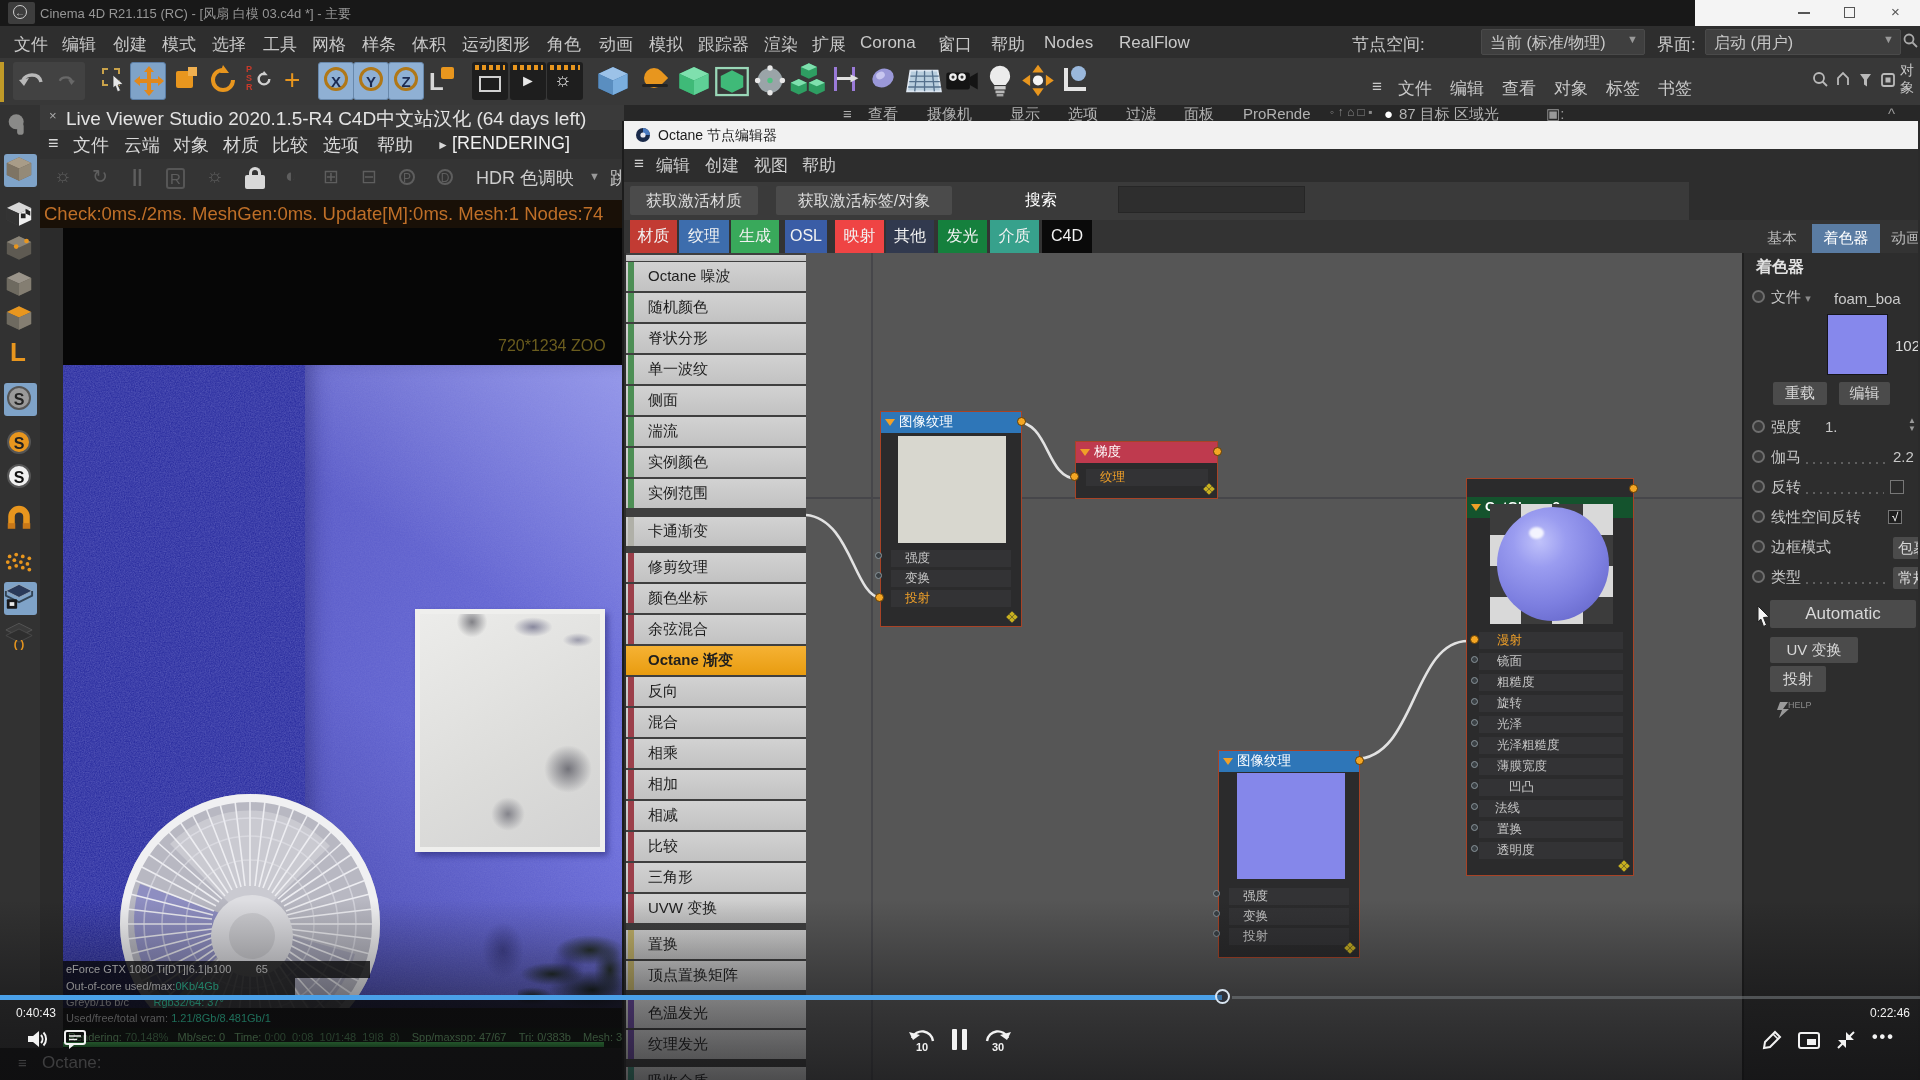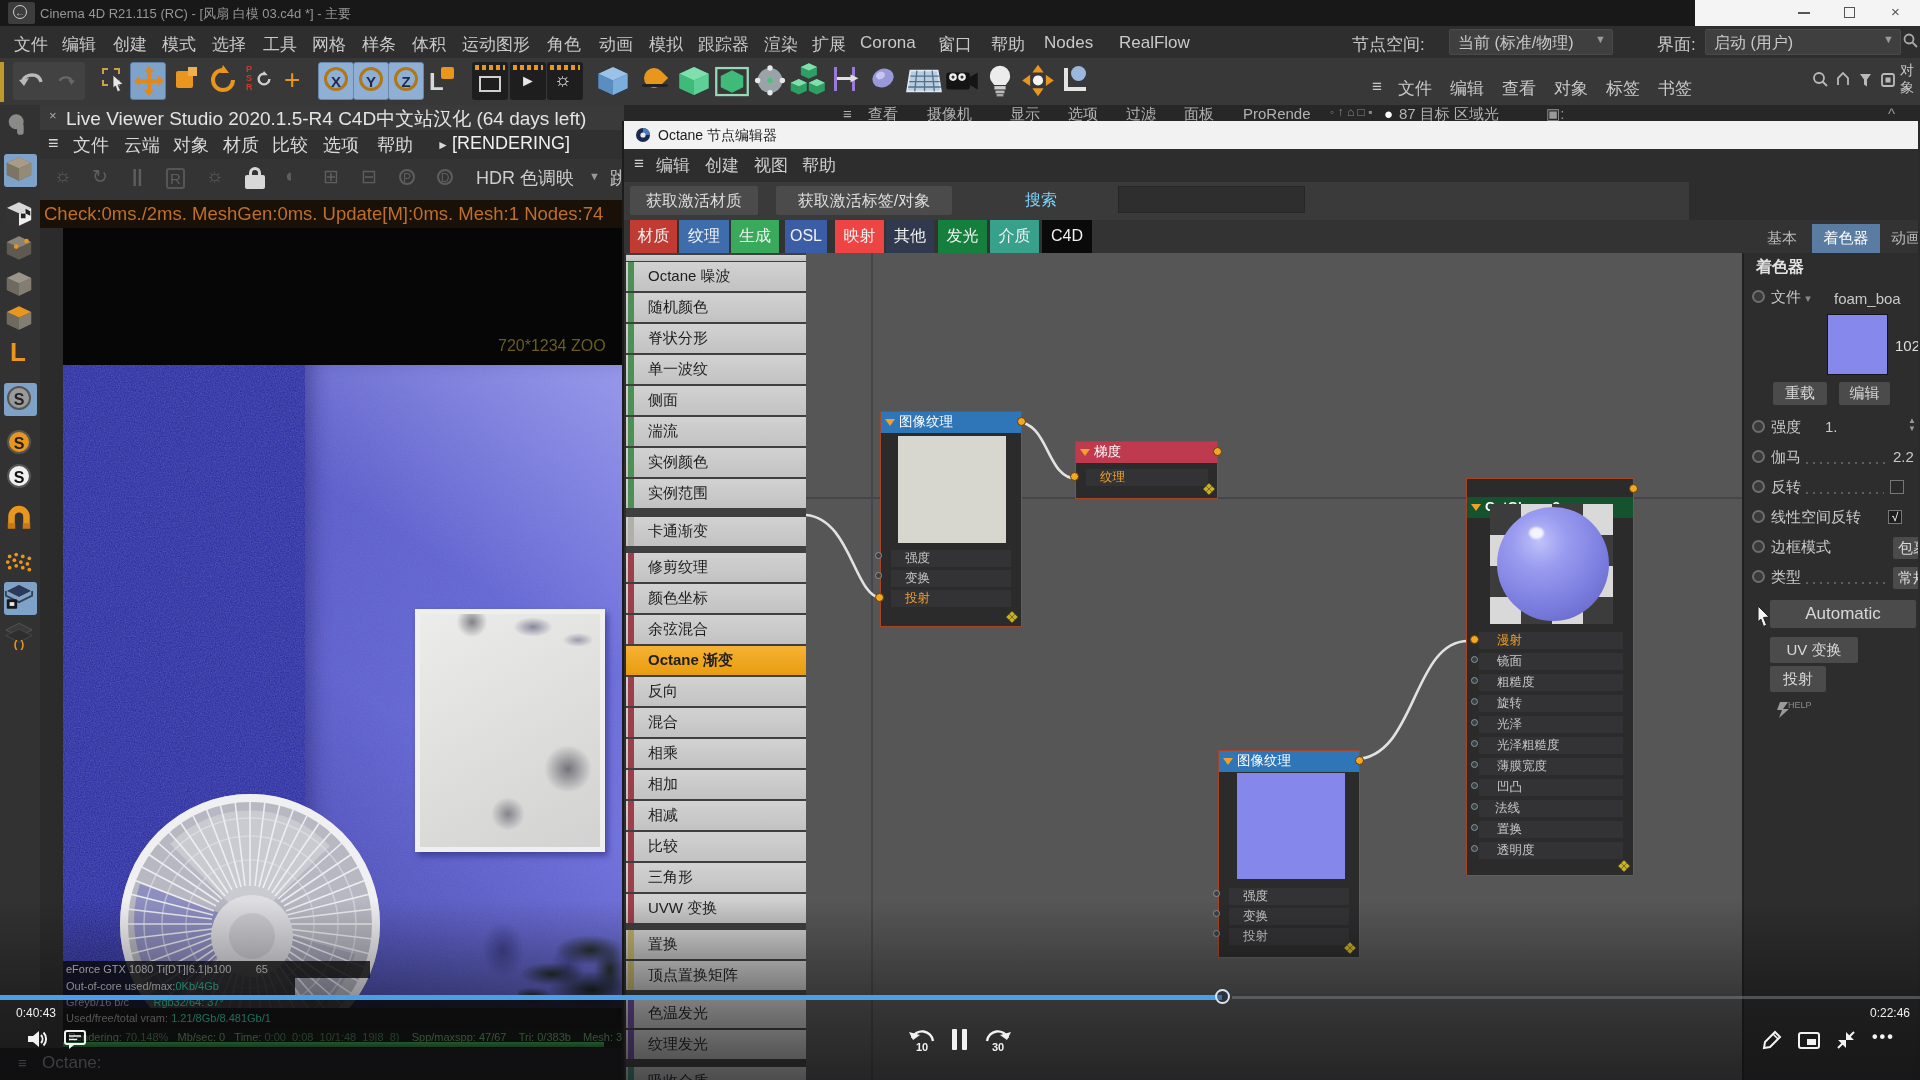--- a/index.html
+++ b/index.html
@@ -110,21 +110,21 @@
     <span class="m" style="left:649px">模拟</span>
     <span class="m" style="left:698px">跟踪器</span>
     <span class="m" style="left:764px">渲染</span>
     <span class="m" style="left:812px">扩展</span>
     <span class="m" style="left:860px">Corona</span>
     <span class="m" style="left:938px">窗口</span>
     <span class="m" style="left:991px">帮助</span>
     <span class="m" style="left:1044px">Nodes</span>
     <span class="m" style="left:1119px">RealFlow</span>
     <span class="m" style="left:1352px">节点空间:</span>
-    <div class="dd" style="left:1449px;top:3px;width:164px;height:26px">
+    <div class="dd" style="left:1481px;top:3px;width:164px;height:26px">
         <span style="position:absolute;left:8px;top:3px">当前 (标准/物理)</span>
         <span style="position:absolute;right:6px;top:3px;font-size:11px;color:#999">▼</span>
       </div>
     <span class="m" style="left:1657px">界面:</span>
     <div class="dd" style="left:1705px;top:3px;width:196px;height:26px">
         <span style="position:absolute;left:8px;top:3px">启动 (用户)</span>
         <span style="position:absolute;right:6px;top:3px;font-size:11px;color:#999">▼</span>
       </div>
     <svg class="abs" style="left:1903px;top:7px" width="15" height="15" viewBox="0 0 15 15" fill="none" stroke="#aaa" stroke-width="1.8">
         <circle cx="6" cy="6" r="4.5"></circle>
@@ -517,21 +517,21 @@
     <div class="abs" id="nemenu">
       <span class="nem" style="left:10px">≡</span>
       <span class="nem" style="left:32px">编辑</span>
       <span class="nem" style="left:81px">创建</span>
       <span class="nem" style="left:130px">视图</span>
       <span class="nem" style="left:178px">帮助</span>
     </div>
     <div class="abs" id="nebtns">
       <div class="nebtn" style="left:6px;width:128px">获取激活材质</div>
       <div class="nebtn" style="left:152px;width:176px">获取激活标签/对象</div>
-      <span style="position:absolute;left:401px;top:8px;color:#7dd3fc;font-size:16px">搜索</span>
+      <span style="position:absolute;left:401px;top:8px;color:#ffffff;font-size:16px">搜索</span>
       <div style="position:absolute;left:494px;top:4px;width:187px;height:27px;background:#2e2e2e;border:1px solid #262626"></div>
     </div>
     <div class="abs" id="netabs">
       <div class="ntab" style="left:6px;width:47px;background:#c23b33">材质</div>
       <div class="ntab" style="left:55px;width:50px;background:#3d6dad">纹理</div>
       <div class="ntab" style="left:107px;width:48px;background:#39a95b">生成</div>
       <div class="ntab" style="left:161px;width:42px;background:#3a5da6">OSL</div>
       <div class="ntab" style="left:211px;width:49px;background:#ef4444">映射</div>
       <div class="ntab" style="left:262px;width:48px;background:#31394e">其他</div>
       <div class="ntab" style="left:314px;width:49px;background:#15803d">发光</div>
@@ -726,21 +726,21 @@
           <div class="prow" style="left:12px;top:195px;width:144px"><span style="margin-left:18px">粗糙度</span></div>
           <div class="gdot" style="left:4px;top:198px"></div>
           <div class="prow" style="left:12px;top:216px;width:144px"><span style="margin-left:18px">旋转</span></div>
           <div class="gdot" style="left:4px;top:219px"></div>
           <div class="prow" style="left:12px;top:237px;width:144px"><span style="margin-left:18px">光泽</span></div>
           <div class="gdot" style="left:4px;top:240px"></div>
           <div class="prow" style="left:12px;top:258px;width:144px"><span style="margin-left:18px">光泽粗糙度</span></div>
           <div class="gdot" style="left:4px;top:261px"></div>
           <div class="prow" style="left:12px;top:279px;width:144px"><span style="margin-left:18px">薄膜宽度</span></div>
           <div class="gdot" style="left:4px;top:282px"></div>
-          <div class="prow" style="left:12px;top:300px;width:144px"><span style="margin-left:18px">凹凸</span></div>
+          <div class="prow" style="left:12px;top:300px;width:144px"><span style="margin-left:30px">凹凸</span></div>
           <div class="gdot" style="left:4px;top:303px"></div>
           <div class="prow" style="left:12px;top:321px;width:144px"><span style="margin-left:16px">法线</span></div>
           <div class="gdot" style="left:4px;top:324px"></div>
           <div class="prow" style="left:12px;top:342px;width:144px"><span style="margin-left:18px">置换</span></div>
           <div class="gdot" style="left:4px;top:345px"></div>
           <div class="prow" style="left:12px;top:363px;width:144px"><span style="margin-left:18px">透明度</span></div>
           <div class="gdot" style="left:4px;top:366px"></div>
           <div class="rsz" style="left:152px;top:382px">
             <i style="left:0;top:3px"></i>
             <i style="left:3px;top:0"></i>

